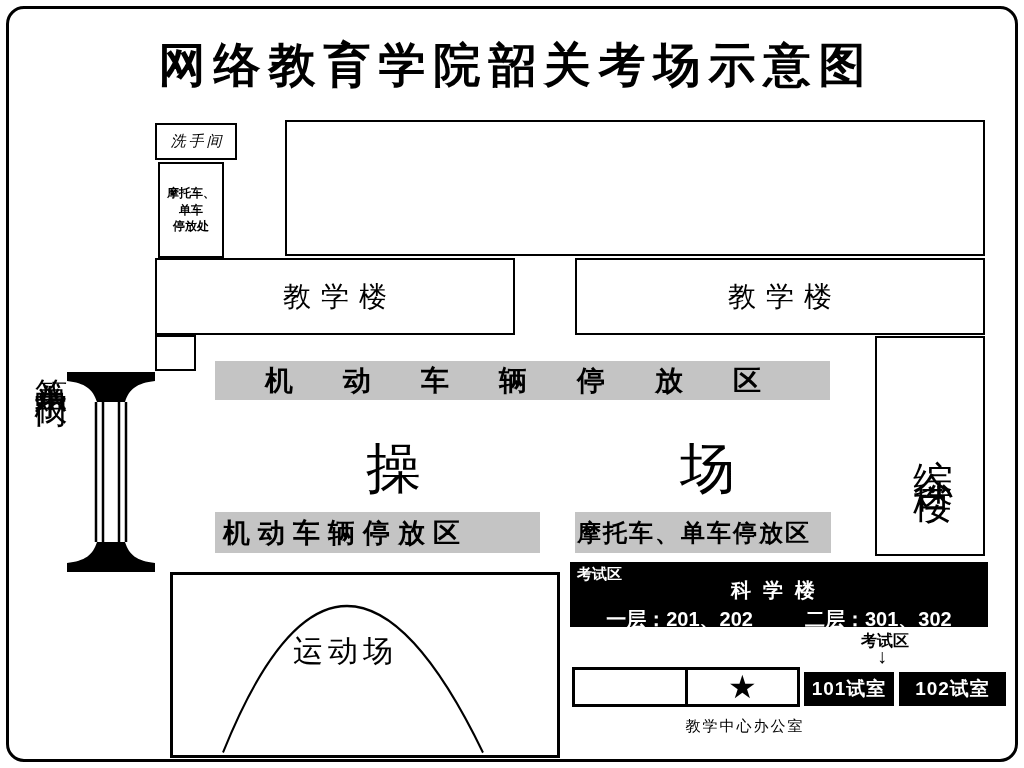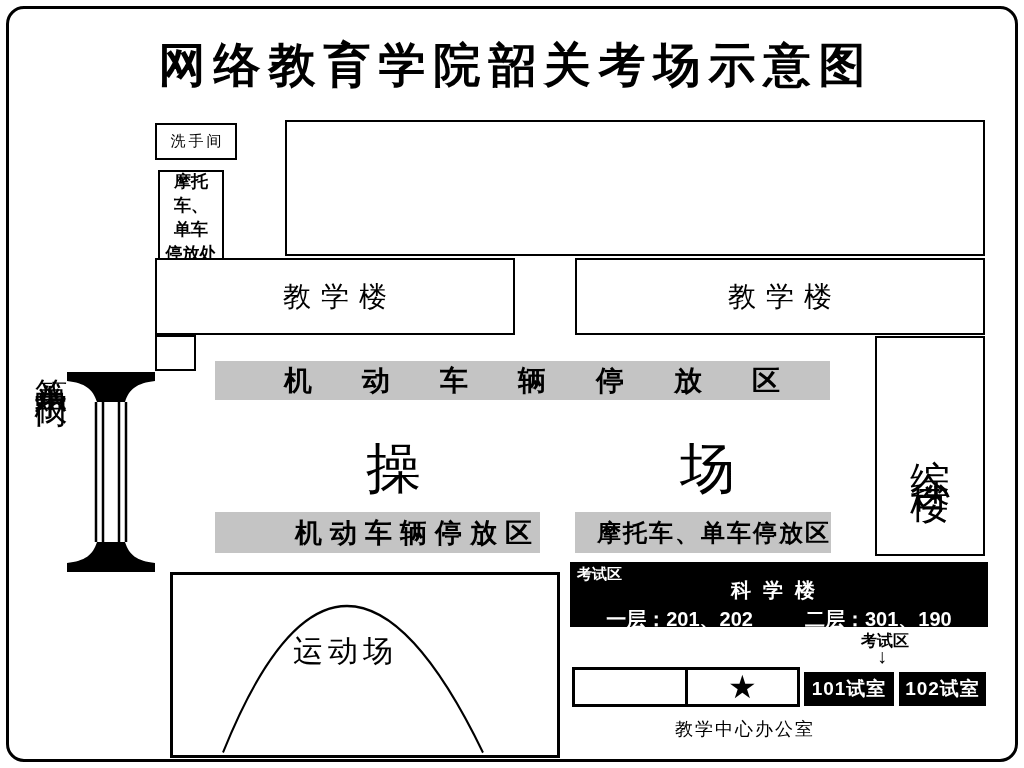--- a/index.html
+++ b/index.html
@@ -33,45 +33,44 @@
 
   .box {
     position: absolute;
     border: 2px solid var(--color-ink, #000);
     background: var(--color-paper, #fff);
     display: flex;
     align-items: center;
     justify-content: center;
   }
 
-  .serif { font-family: Liberation Serif, serif; }
-
-  .restroom { left: 155px; top: 123px; width: 82px; height: 37px; font-size: 15px; }
+  .serif { font-family: Liberation Mono, monospace; }
+
+  .restroom { left: 155px; top: 123px; width: 82px; height: 37px; font-size: 15px; font-style: italic; }
   .restroom span { letter-spacing: 3px; padding-left: 3px; }
 
   .moto-hut {
     left: 158px; top: 162px; width: 66px; height: 96px;
     flex-direction: column;
-    font-size: 17px; font-weight: bold; line-height: 1.4;
+    font-size: 12px; font-weight: bold; line-height: 1.4;
     text-align: center;
-    margin-top: 8px;
   }
 
   .top-building { left: 285px; top: 120px; width: 700px; height: 136px; }
 
   .teach-left  { left: 155px; top: 258px; width: 360px; height: 77px; font-size: 28px; }
   .teach-right { left: 575px; top: 258px; width: 410px; height: 77px; font-size: 28px; }
   .teach-left span, .teach-right span { letter-spacing: 10px; padding-left: 10px; }
 
   .small-square { left: 155px; top: 335px; width: 41px; height: 36px; }
 
   .graybar {
     position: absolute;
     background: var(--color-bar_gray, #c4c4c4);
-    display: flex; align-items: center; justify-content: flex-end;
+    display: flex; align-items: center; justify-content: flex-start;
     font-weight: bold;
   }
   .bar-top   { left: 215px; top: 361px; width: 615px; height: 39px; font-size: 28px; }
   .bar-top span   { letter-spacing: 50px; padding-left: 50px; }
   .bar-left  { left: 215px; top: 512px; width: 325px; height: 41px; font-size: 27px; }
   .bar-left span  { letter-spacing: 8px; padding-left: 8px; }
   .bar-right { left: 575px; top: 512px; width: 256px; height: 41px; font-size: 24px; }
   .bar-right span { letter-spacing: 2px; padding-left: 2px; }
 
   .tower { left: 875px; top: 336px; width: 110px; height: 220px; font-size: 40px; }
@@ -136,25 +135,25 @@
   .star { font-size: 32px; line-height: 1; }
 
   .room {
     position: absolute;
     background: var(--color-ink, #000);
     color: var(--color-paper, #fff);
     display: flex; align-items: center; justify-content: center;
     font-size: 19px; font-weight: bold; letter-spacing: 1px;
   }
   .room101 { left: 804px; top: 672px; width: 90px; height: 34px; }
-  .room102 { left: 899px; top: 672px; width: 87px; height: 34px; }
+  .room102 { left: 899px; top: 672px; width: 107px; height: 34px; }
 
   .office-label {
     position: absolute; left: 630px; top: 717px; width: 230px;
-    text-align: center; font-size: 18px; letter-spacing: 2px;
+    text-align: center; font-size: 15px; letter-spacing: 2px;
   }
 </style>
 </head>
 <body>
 
 <div class="canvas">
 
   <div class="frame"></div>
 
   <h1 class="title">
@@ -197,21 +196,21 @@
   </div>
 
   <span class="big-char char-cao">操</span>
   <span class="big-char char-chang">场</span>
 
   <div class="science">
     <span class="zone-tag">考试区</span>
     <div class="sci-name">科学楼</div>
     <div class="sci-rooms">
       <span>一层：201、202</span>
-      <span>二层：301、190</span>
+      <span>二层：301、302</span>
     </div>
   </div>
 
   <div class="gate-label vert">第八中学校门</div>
   <svg class="gate-art" width="88" height="200" viewBox="0 0 88 200">
     <path d="M0,0 H88 V9 C70,11 62,17 58,30 H30 C26,17 18,11 0,9 Z" fill="#000"></path>
     <path d="M30,170 H58 C62,183 70,189 88,191 V200 H0 V191 C18,189 26,183 30,170 Z" fill="#000"></path>
     <line x1="29" y1="30" x2="29" y2="170" stroke="#000" stroke-width="2.5"></line>
     <line x1="36" y1="30" x2="36" y2="170" stroke="#000" stroke-width="2.5"></line>
     <line x1="52" y1="30" x2="52" y2="170" stroke="#000" stroke-width="2.5"></line>

